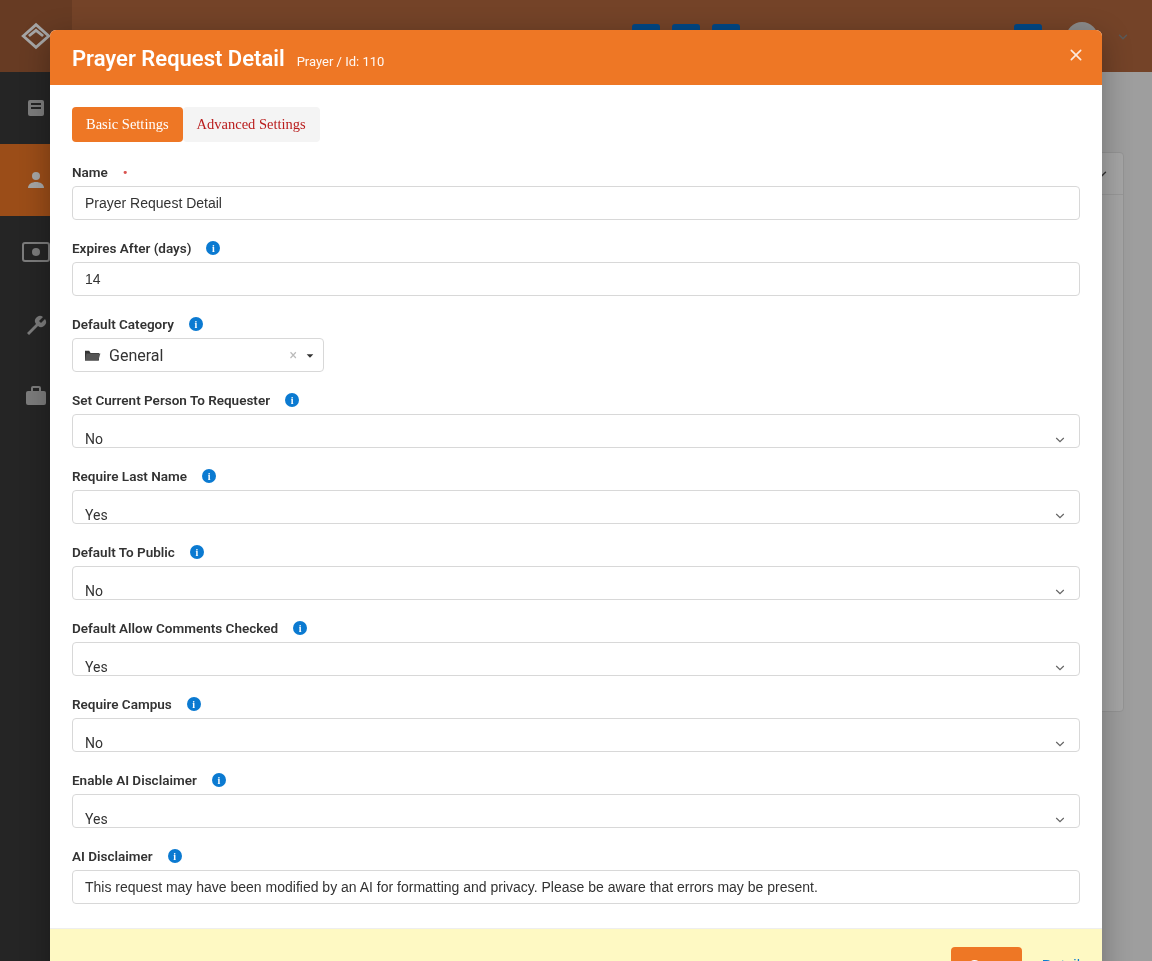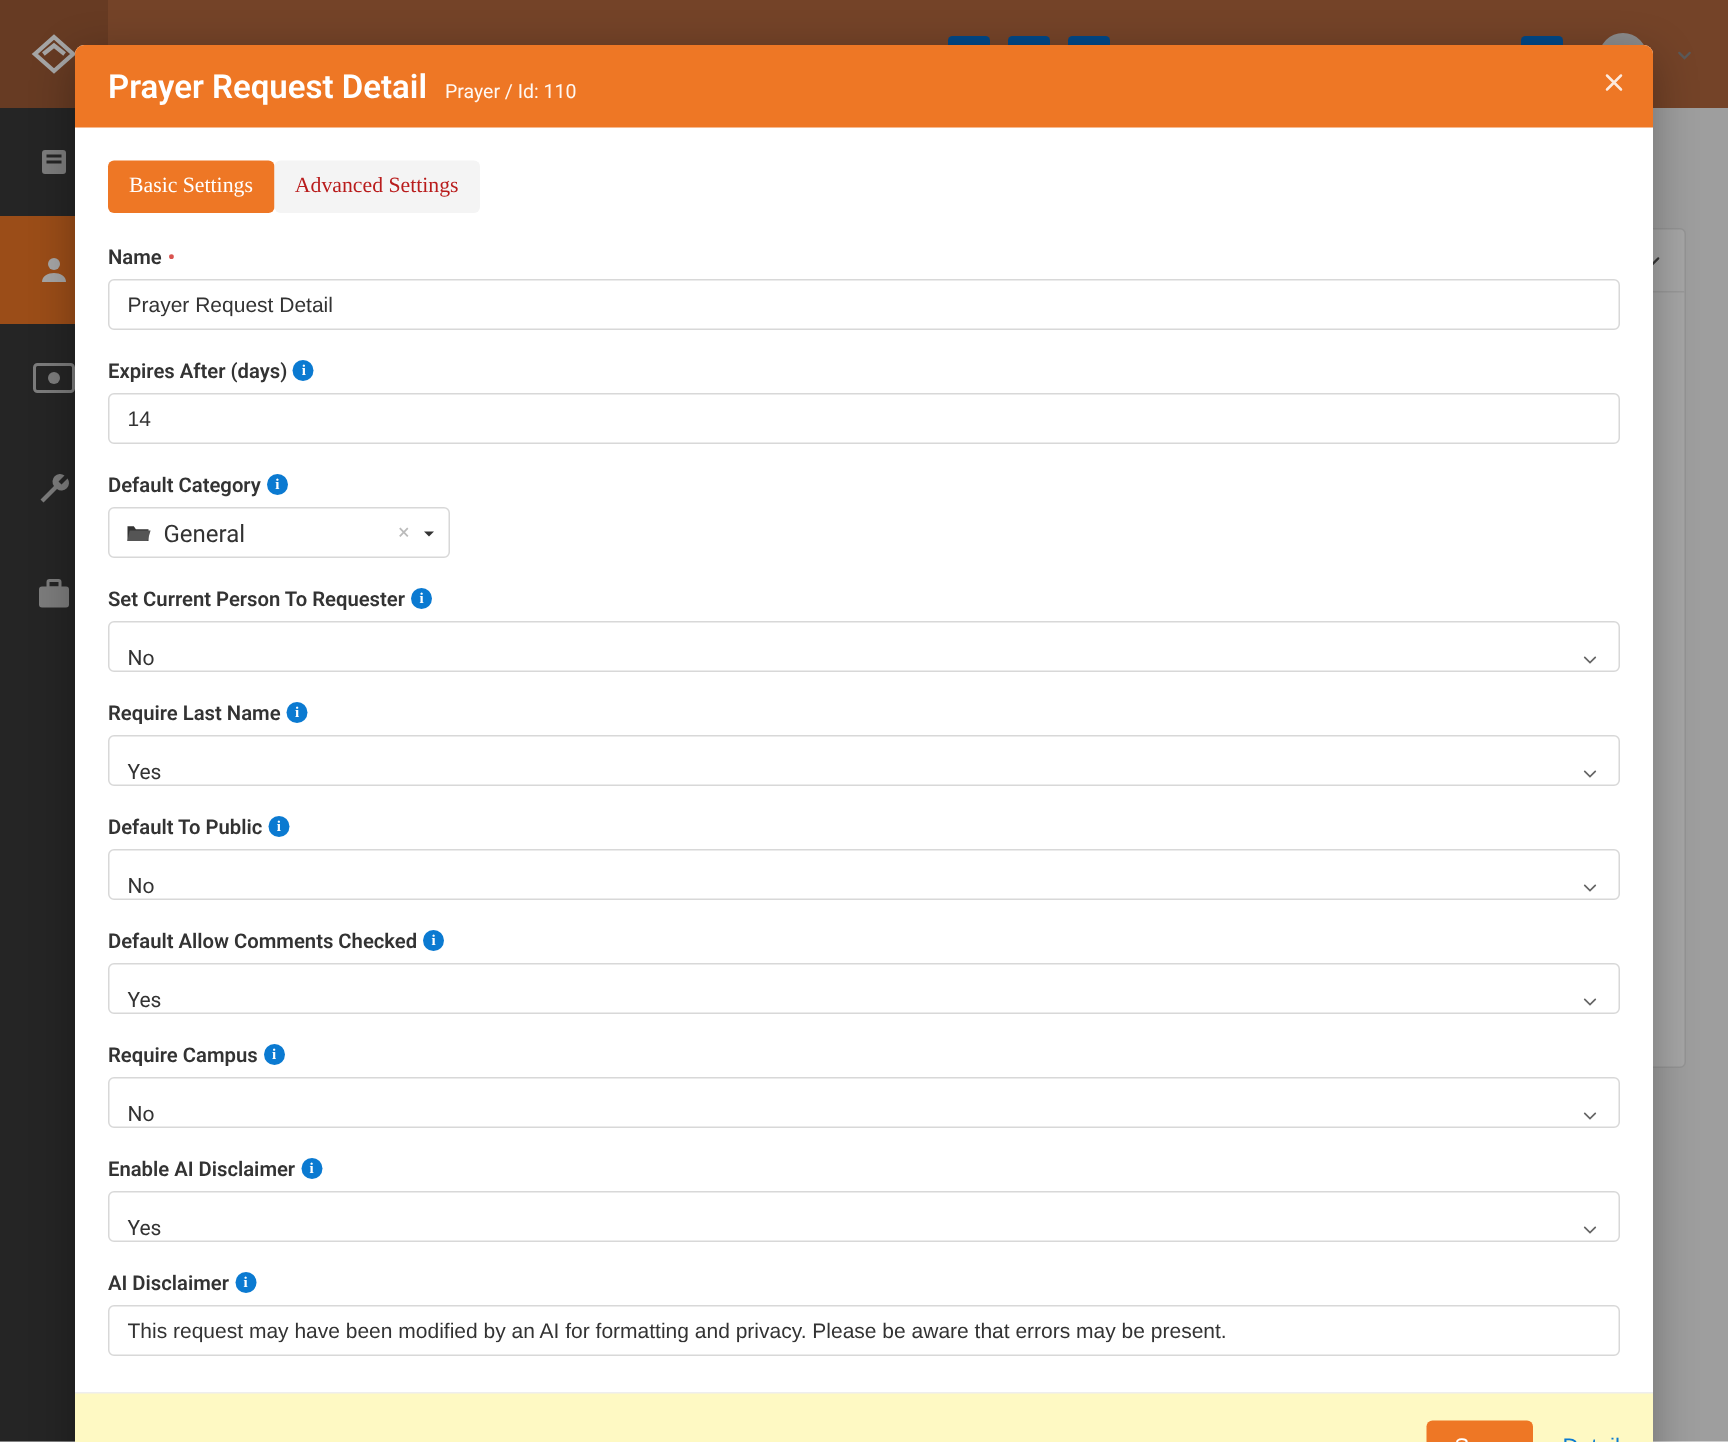--- a/index.html
+++ b/index.html
@@ -69,35 +69,35 @@
   .modal-body {
     padding: 22px 22px 10px;
   }
   .tabs { display: flex; margin-bottom: 22px; font-family: Liberation Serif, serif; }
   .tab {
     padding: 9px 14px; border-radius: 4px; font-size: 14.5px; cursor: pointer;
     background: #f4f4f4; color: #b91c1c;
   }
   .tab.active { background: #ee7725; color: #fff; }
   .form-group { margin-bottom: 14px; }
-  .lbl { font-size: 13.5px; color: #333; font-weight: 600; display: flex; gap: 4px; margin-bottom: 6px; margin-top: 20px; }
+  .lbl { font-size: 13.5px; color: #333; font-weight: 600; display: flex; align-items: center; gap: 15px; margin-bottom: 6px; margin-top: 20px; }
   .req { color: #d9534f; font-weight: 700; }
   .info-icon {
     width: 14px; height: 14px; border-radius: 50%; background: #0b7ad1; color: #fff;
     display: inline-flex; align-items: center; justify-content: center; font-size: 10px; font-style: normal;
     font-family: Georgia, serif;
   }
   .txt-input, .select-like {
     width: 100%; height: 34px; border: 1px solid #d8d8d8; border-radius: 4px;
     padding: 0 12px; font-size: 14px; color: #333; background: #fff;
     display: flex; align-items: center; justify-content: space-between;
   }
   .select-like { cursor: pointer; align-items: flex-end; }
   .cat-picker {
-    width: 228px; height: 34px; border: 1px solid #d8d8d8; border-radius: 4px;
+    width: 252px; height: 34px; border: 1px solid #d8d8d8; border-radius: 4px;
     display: flex; align-items: center; padding: 0 8px 0 10px; gap: 8px; color: #333;
     background: #fff;
   }
   .cat-picker .clear { margin-left: auto; color: #bbb; font-size: 14px; cursor: pointer; }
   .cat-picker .dd { color: #555; cursor: pointer; }
   .chev { color: #666; }
   .modal-footer {
     background: #fef9c3; border-top: 1px solid #eee; padding: 18px 22px;
     display: flex; justify-content: flex-end; align-items: center; gap: 20px;
   }

